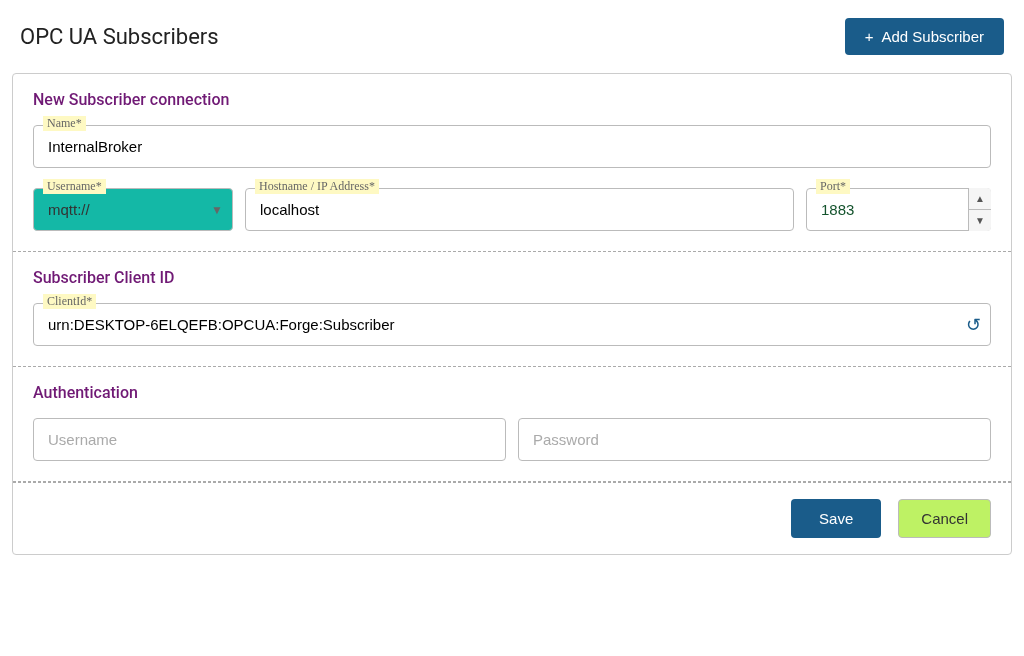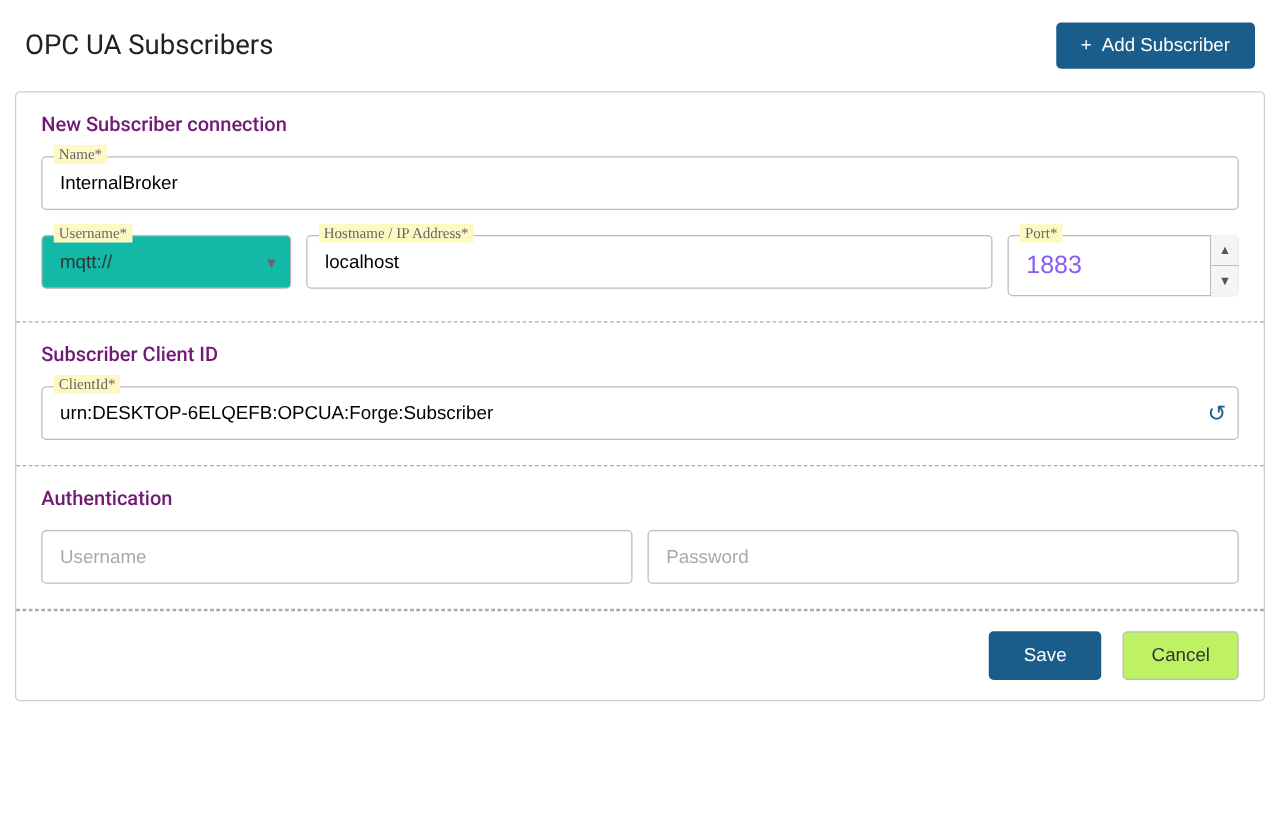--- a/index.html
+++ b/index.html
@@ -144,22 +144,22 @@
 
     .port-input-wrapper {
       position: relative;
     }
 
     .port-input {
       width: 100%;
       border: 1px solid #bbb;
       border-radius: 4px;
       padding: 12px 30px 12px 14px;
-      font-size: 20px;
-      color: #8b5cf6;
+      font-size: 15px;
+      color: #14532d;
       outline: none;
       background: #fff;
     }
 
     .port-spinners {
       position: absolute;
       right: 0;
       top: 0;
       height: 100%;
       display: flex;

